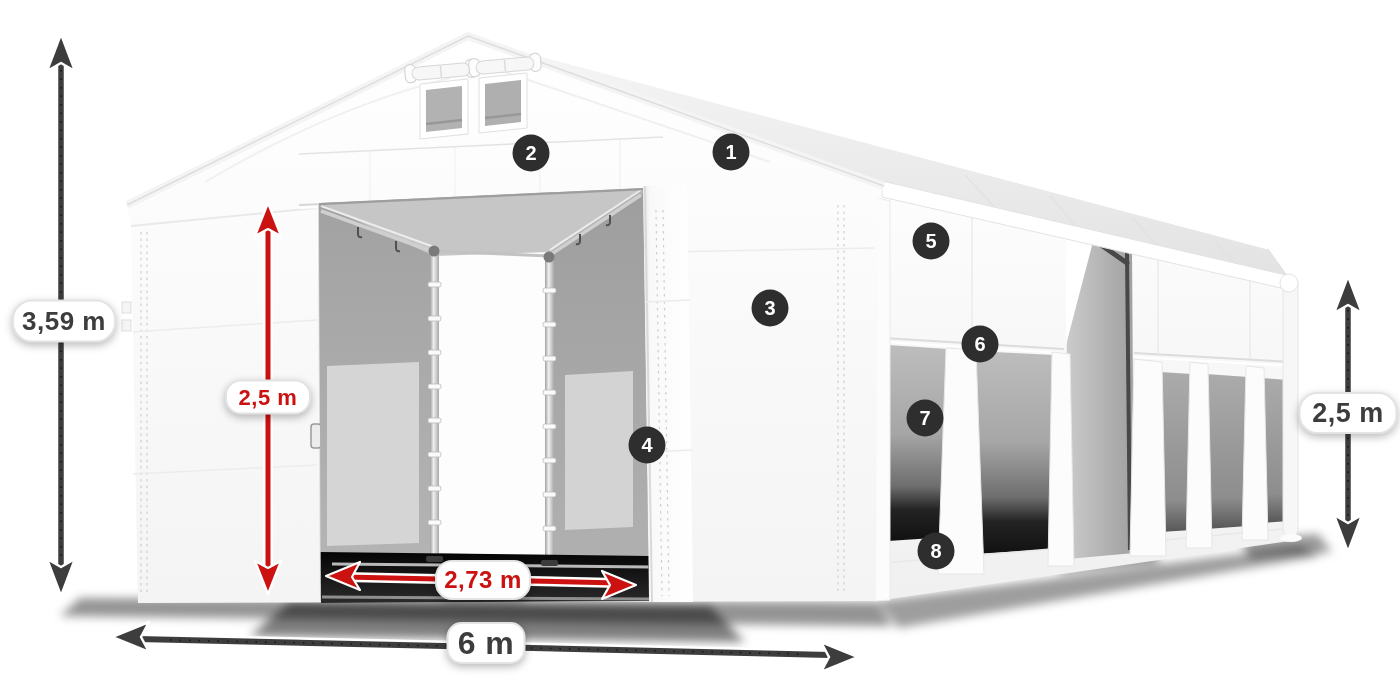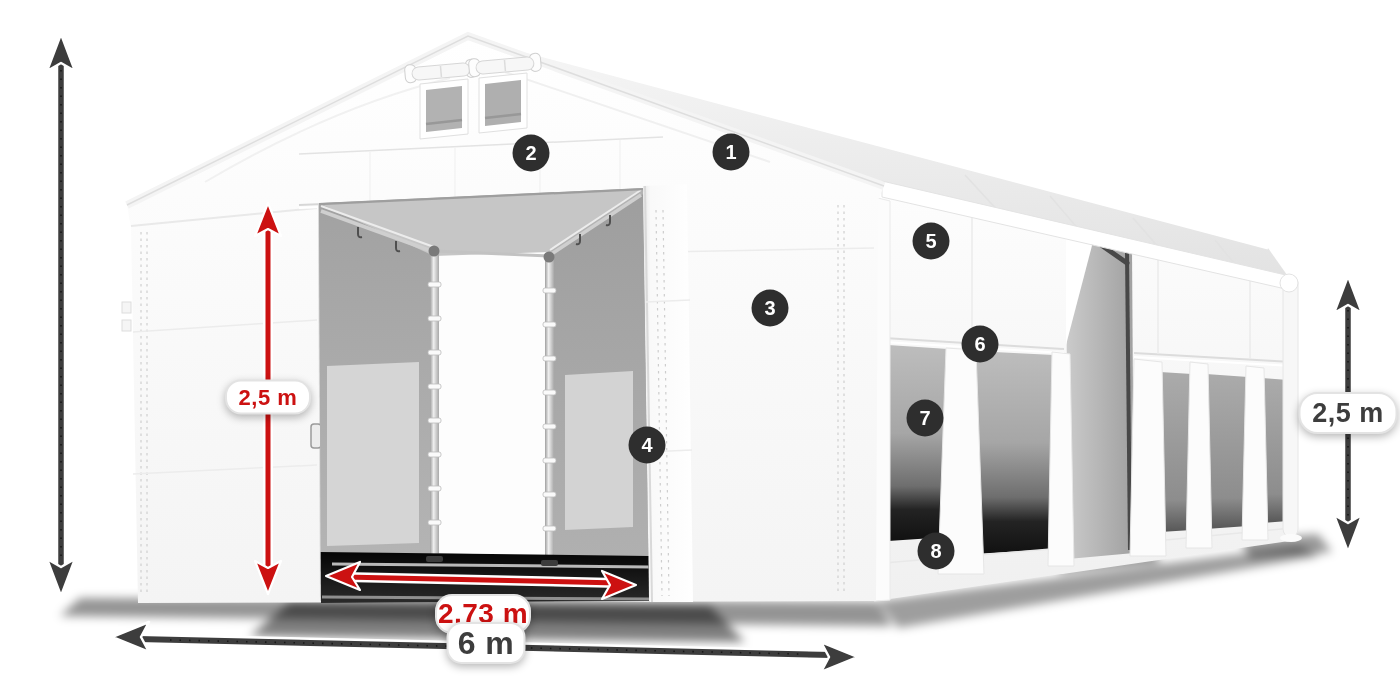--- a/index.html
+++ b/index.html
@@ -304,24 +304,27 @@
   </g>
   <g>
     <line x1="138" y1="639" x2="832" y2="655" stroke="#ffffff" stroke-width="11"></line>
     <line x1="138" y1="639" x2="832" y2="655" style="stroke:var(--dimension-dark)" stroke-width="6"></line>
     <line x1="170" y1="640" x2="800" y2="654" stroke="#181818" stroke-width="1.6" stroke-dasharray="1.5 8"></line>
     <polygon points="112,637 149,622 141,637 149,652" style="fill:var(--dimension-dark)" stroke="#ffffff" stroke-width="2.5" stroke-linejoin="round"></polygon>
     <polygon points="858,657 821,642 829,657 821,672" style="fill:var(--dimension-dark)" stroke="#ffffff" stroke-width="2.5" stroke-linejoin="round"></polygon>
   </g>
 </svg>
 
+<div class="pill dark" style="left:64px;top:321px;width:100px;height:39px;border-radius:20px;font-size:26px;">
+  <span>3,59 m</span>
+</div>
 <div class="pill red" style="left:268px;top:397px;width:82px;height:31px;border-radius:16px;font-size:22px;">
   <span>2,5 m</span>
 </div>
-<div class="pill red" style="left:483px;top:614px;width:92px;height:36px;border-radius:17px;font-size:28px;">
+<div class="pill red" style="left:483px;top:580px;width:92px;height:36px;border-radius:17px;font-size:24px;">
   <span>2,73 m</span>
 </div>
 <div class="pill dark" style="left:486px;top:643px;width:75px;height:38px;border-radius:15px;font-size:32px;">
   <span>6 m</span>
 </div>
 <div class="pill dark" style="left:1348px;top:413px;width:95px;height:38px;border-radius:19px;font-size:27px;">
   <span>2,5 m</span>
 </div>
 
 <div class="badge" style="left:731px;top:152px;">1</div>

